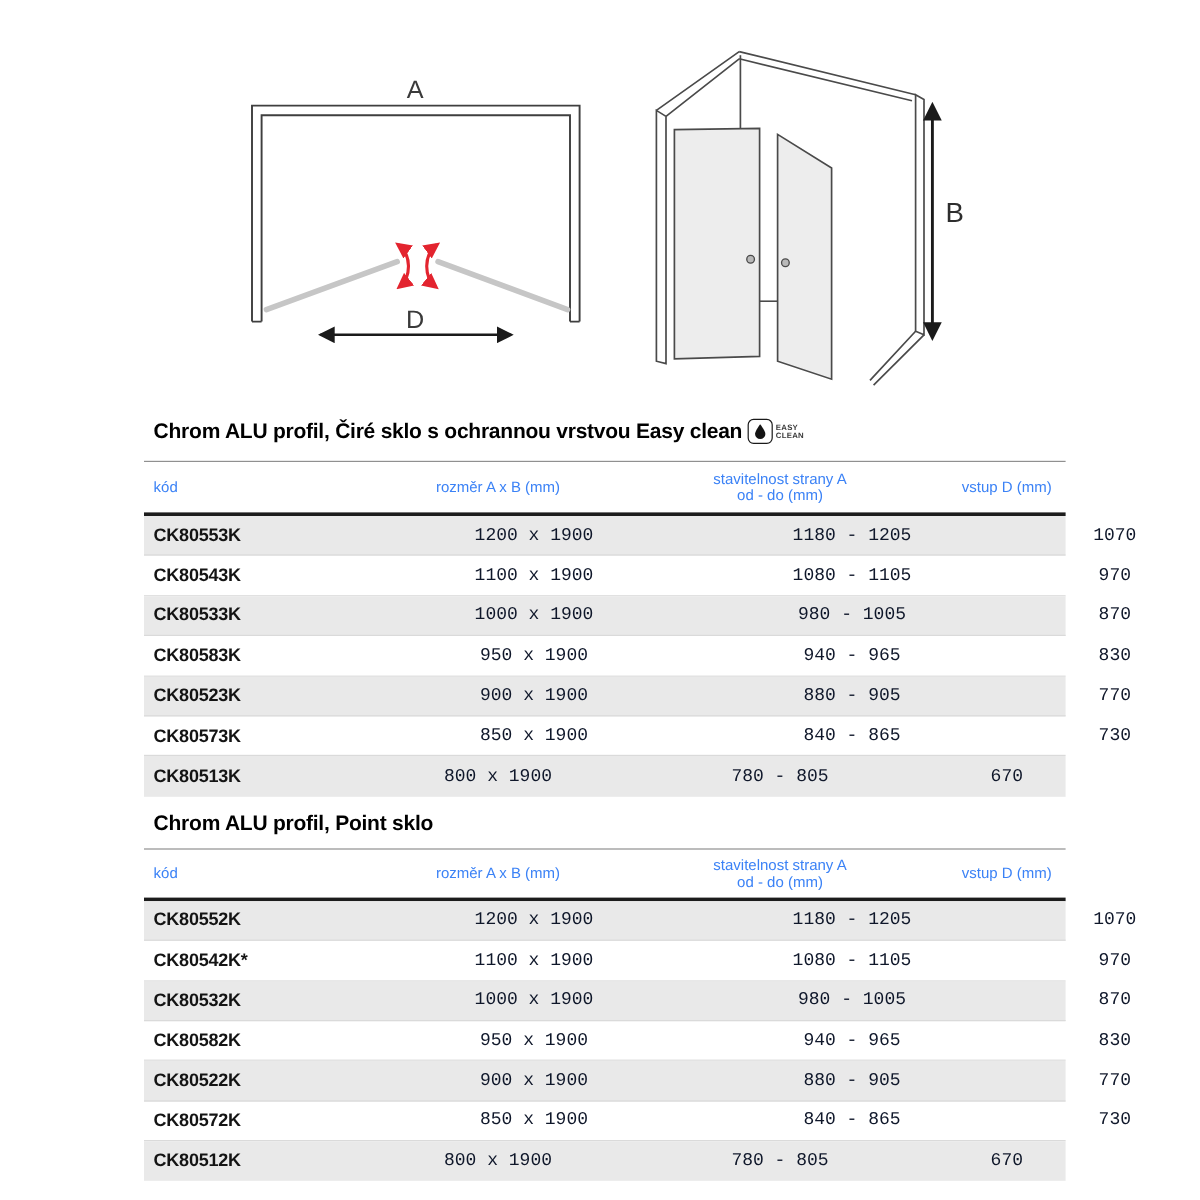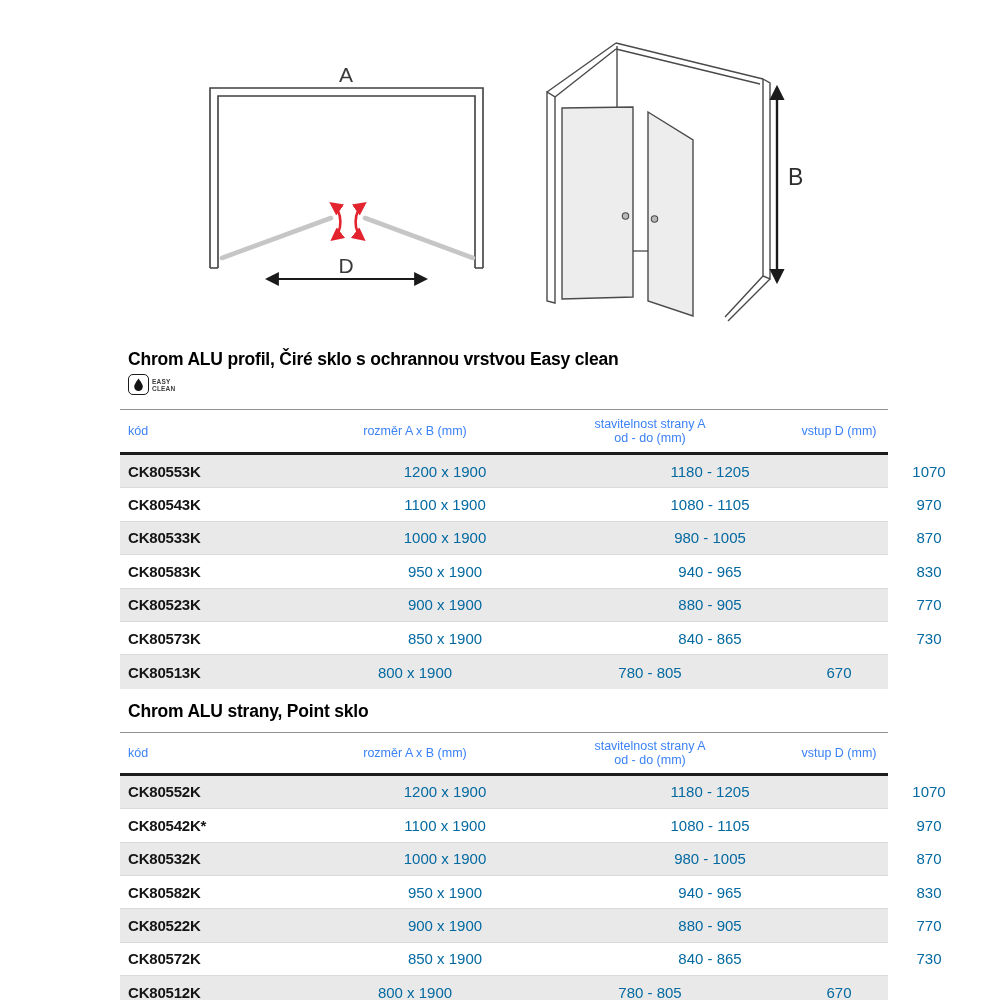--- a/index.html
+++ b/index.html
@@ -6,21 +6,21 @@
   body{width:1000px;height:1000px;font-family:"Liberation Sans",sans-serif;-webkit-font-smoothing:antialiased;}
   .page{position:relative;width:1000px;height:1000px;overflow:hidden;}
 
   
   .diagrams{position:relative;height:345px;}
   .diag-left{position:absolute;left:195px;top:55px;}
   .diag-right{position:absolute;left:530px;top:30px;}
 
   
   .content{margin-left:120px;width:768px;}
-  .heading-row{display:flex;align-items:flex-start;gap:4px;padding-left:8px;margin:4px 0 14px 0;flex-direction:column;}
+  .heading-row{display:flex;align-items:flex-end;gap:4px;padding-left:8px;margin:4px 0 14px 0;}
   .heading-row.second{margin-top:12px;margin-bottom:10px;}
   .sec-heading{font-size:17.5px;font-weight:bold;color:#000;margin:0;letter-spacing:-0.2px;white-space:nowrap;}
 
   
   .easyclean{display:inline-flex;align-items:center;gap:3px;}
   .ec-box{width:19px;height:19px;border:1.7px solid #1a1a1a;border-radius:5px;display:flex;align-items:center;justify-content:center;background:#fff;}
   .ec-text{display:flex;flex-direction:column;font-size:6.5px;line-height:7px;color:#3a3a3a;letter-spacing:.2px;font-weight:bold;}
 
   
   .table{width:768px;}
@@ -28,21 +28,21 @@
          height:42px;border-top:1px solid #909090;border-bottom:3px solid #1c1c1c;
          color:#3b82f6;font-size:12.5px;line-height:14px;}
   .table.second .thead{height:40px;}
   .thead .c0{padding-left:8px;text-align:left;}
   .c1,.c2,.c3{text-align:center;}
   .trow{display:grid;grid-template-columns:200px 190px 280px 98px;align-items:center;
         height:33.4px;box-sizing:border-box;font-size:15px;}
   .tbody .trow:nth-child(odd){background:#e9e9e9;}
   .tbody .trow:not(:last-child){border-bottom:1px solid #dadada;gap:30px;}
   .trow .c0{font-weight:bold;color:#141414;padding-left:8px;letter-spacing:-.2px;}
-  .trow .c1,.trow .c2,.trow .c3{color:#0369a1;}
+  .trow .c1,.trow .c2,.trow .c3{color:#0f172a;font-family:Liberation Mono, monospace;}
 </style>
 </head>
 <body>
 
 <div class="page">
 
   <div class="diagrams">
 
     <svg class="diag-left" width="310" height="245" viewBox="0 0 310 245">
       <defs>
@@ -172,21 +172,21 @@
           <div class="trow">
             <div class="cell c0">CK80513K</div>
             <div class="cell c1">800 x 1900</div>
             <div class="cell c2">780 - 805</div>
             <div class="cell c3">670</div>
           </div>
         </div>
     </div>
 
     <div class="heading-row second">
-      <h2 class="sec-heading">Chrom ALU strany, Point sklo</h2>
+      <h2 class="sec-heading">Chrom ALU profil, Point sklo</h2>
     </div>
 
     <div class="table second">
       <div class="thead">
         <div class="cell c0">kód</div>
         <div class="cell c1">rozměr A x B  (mm)</div>
         <div class="cell c2">
           <div>stavitelnost strany A</div>
           <div>od - do (mm)</div>
         </div>

